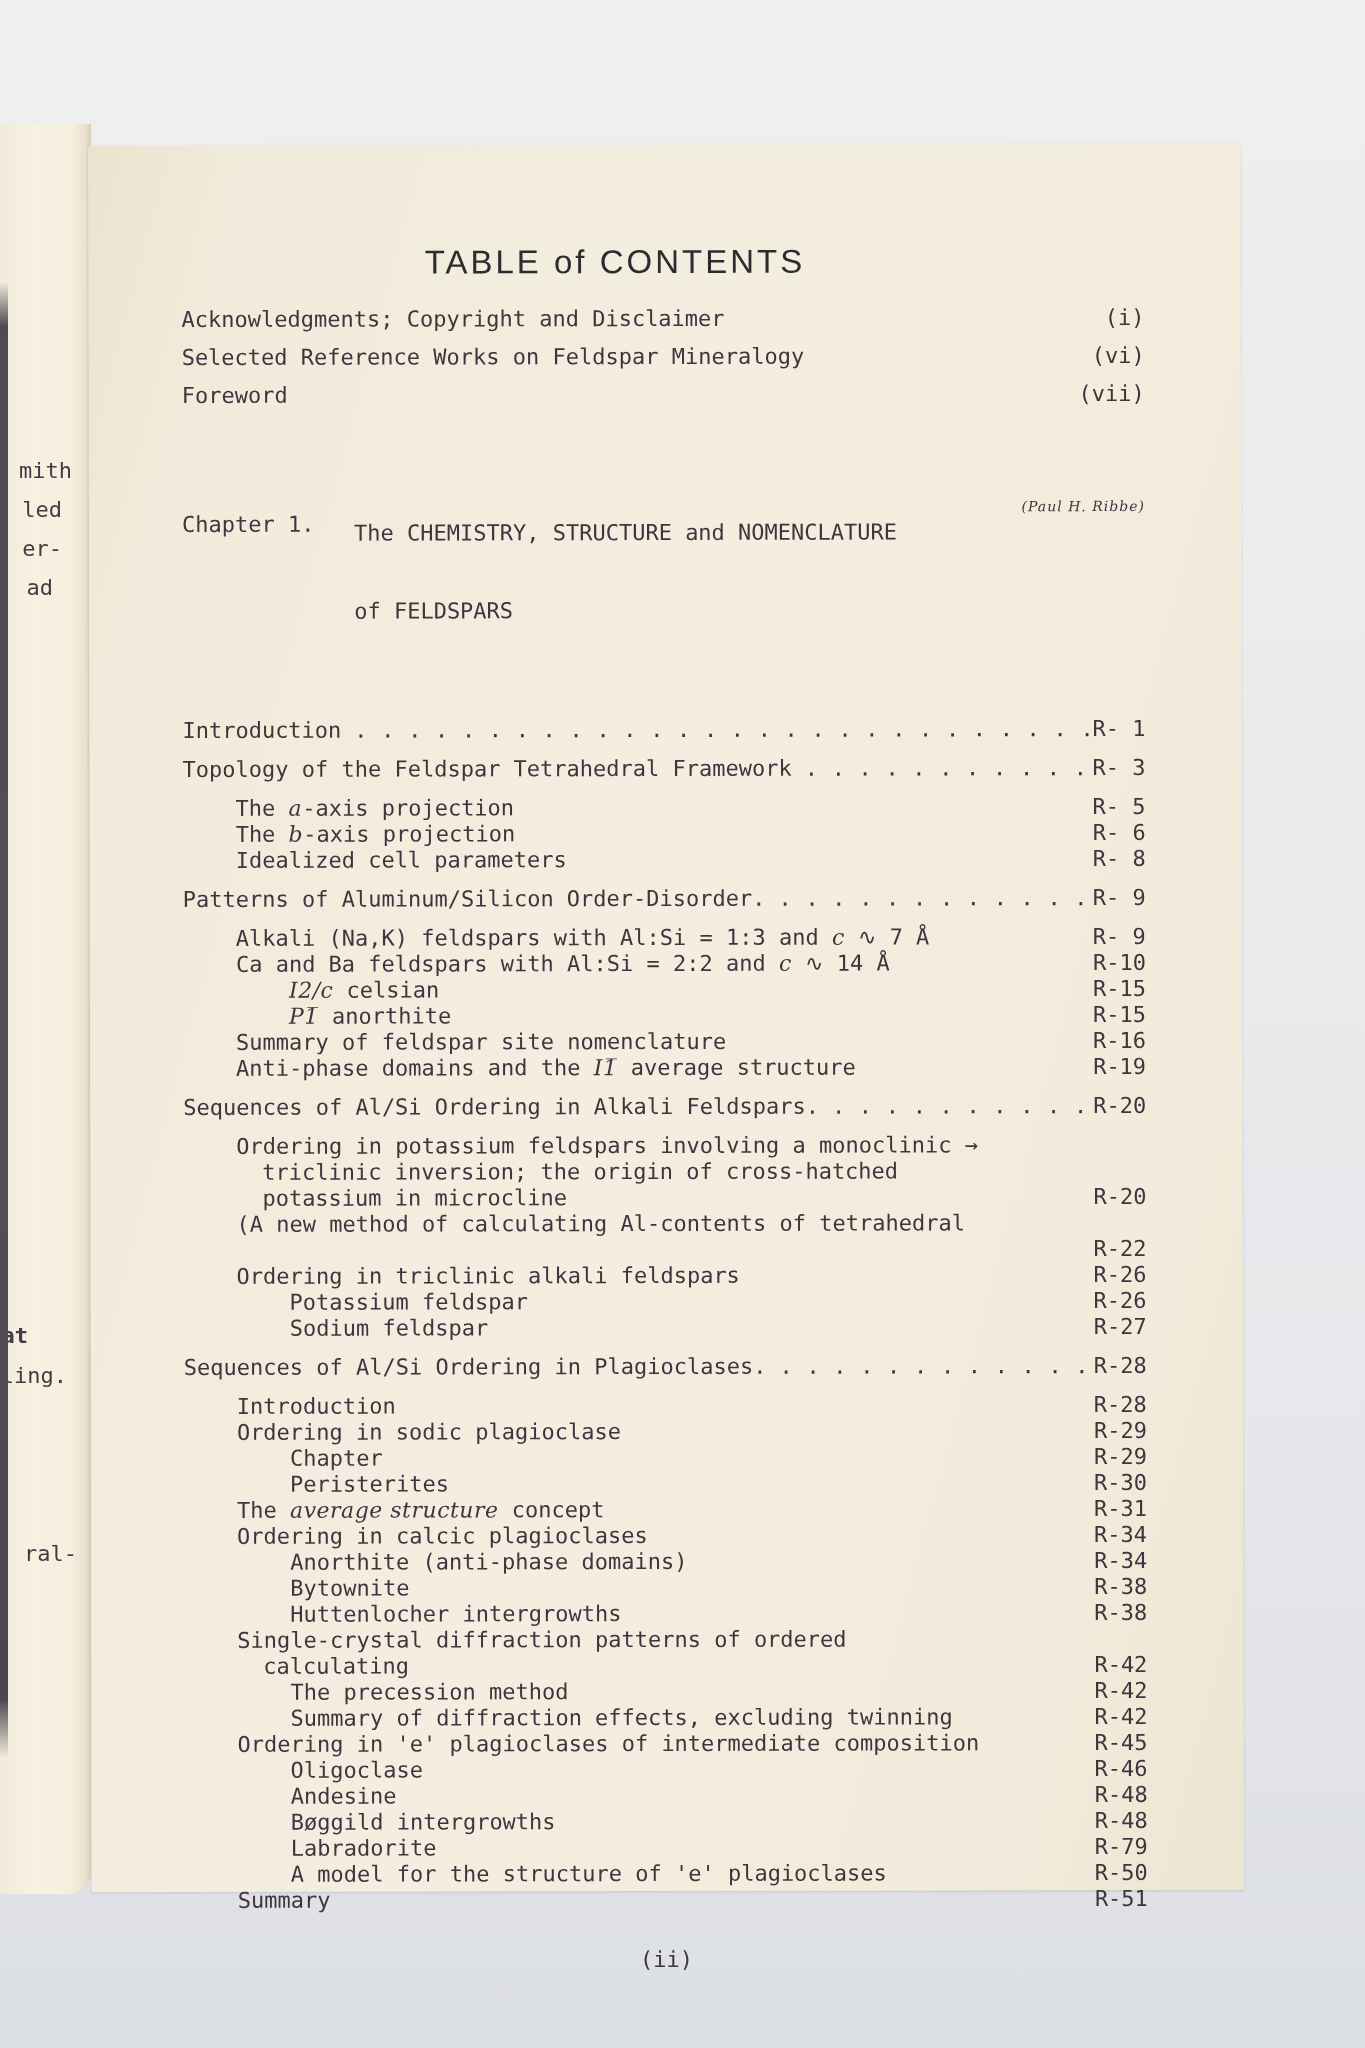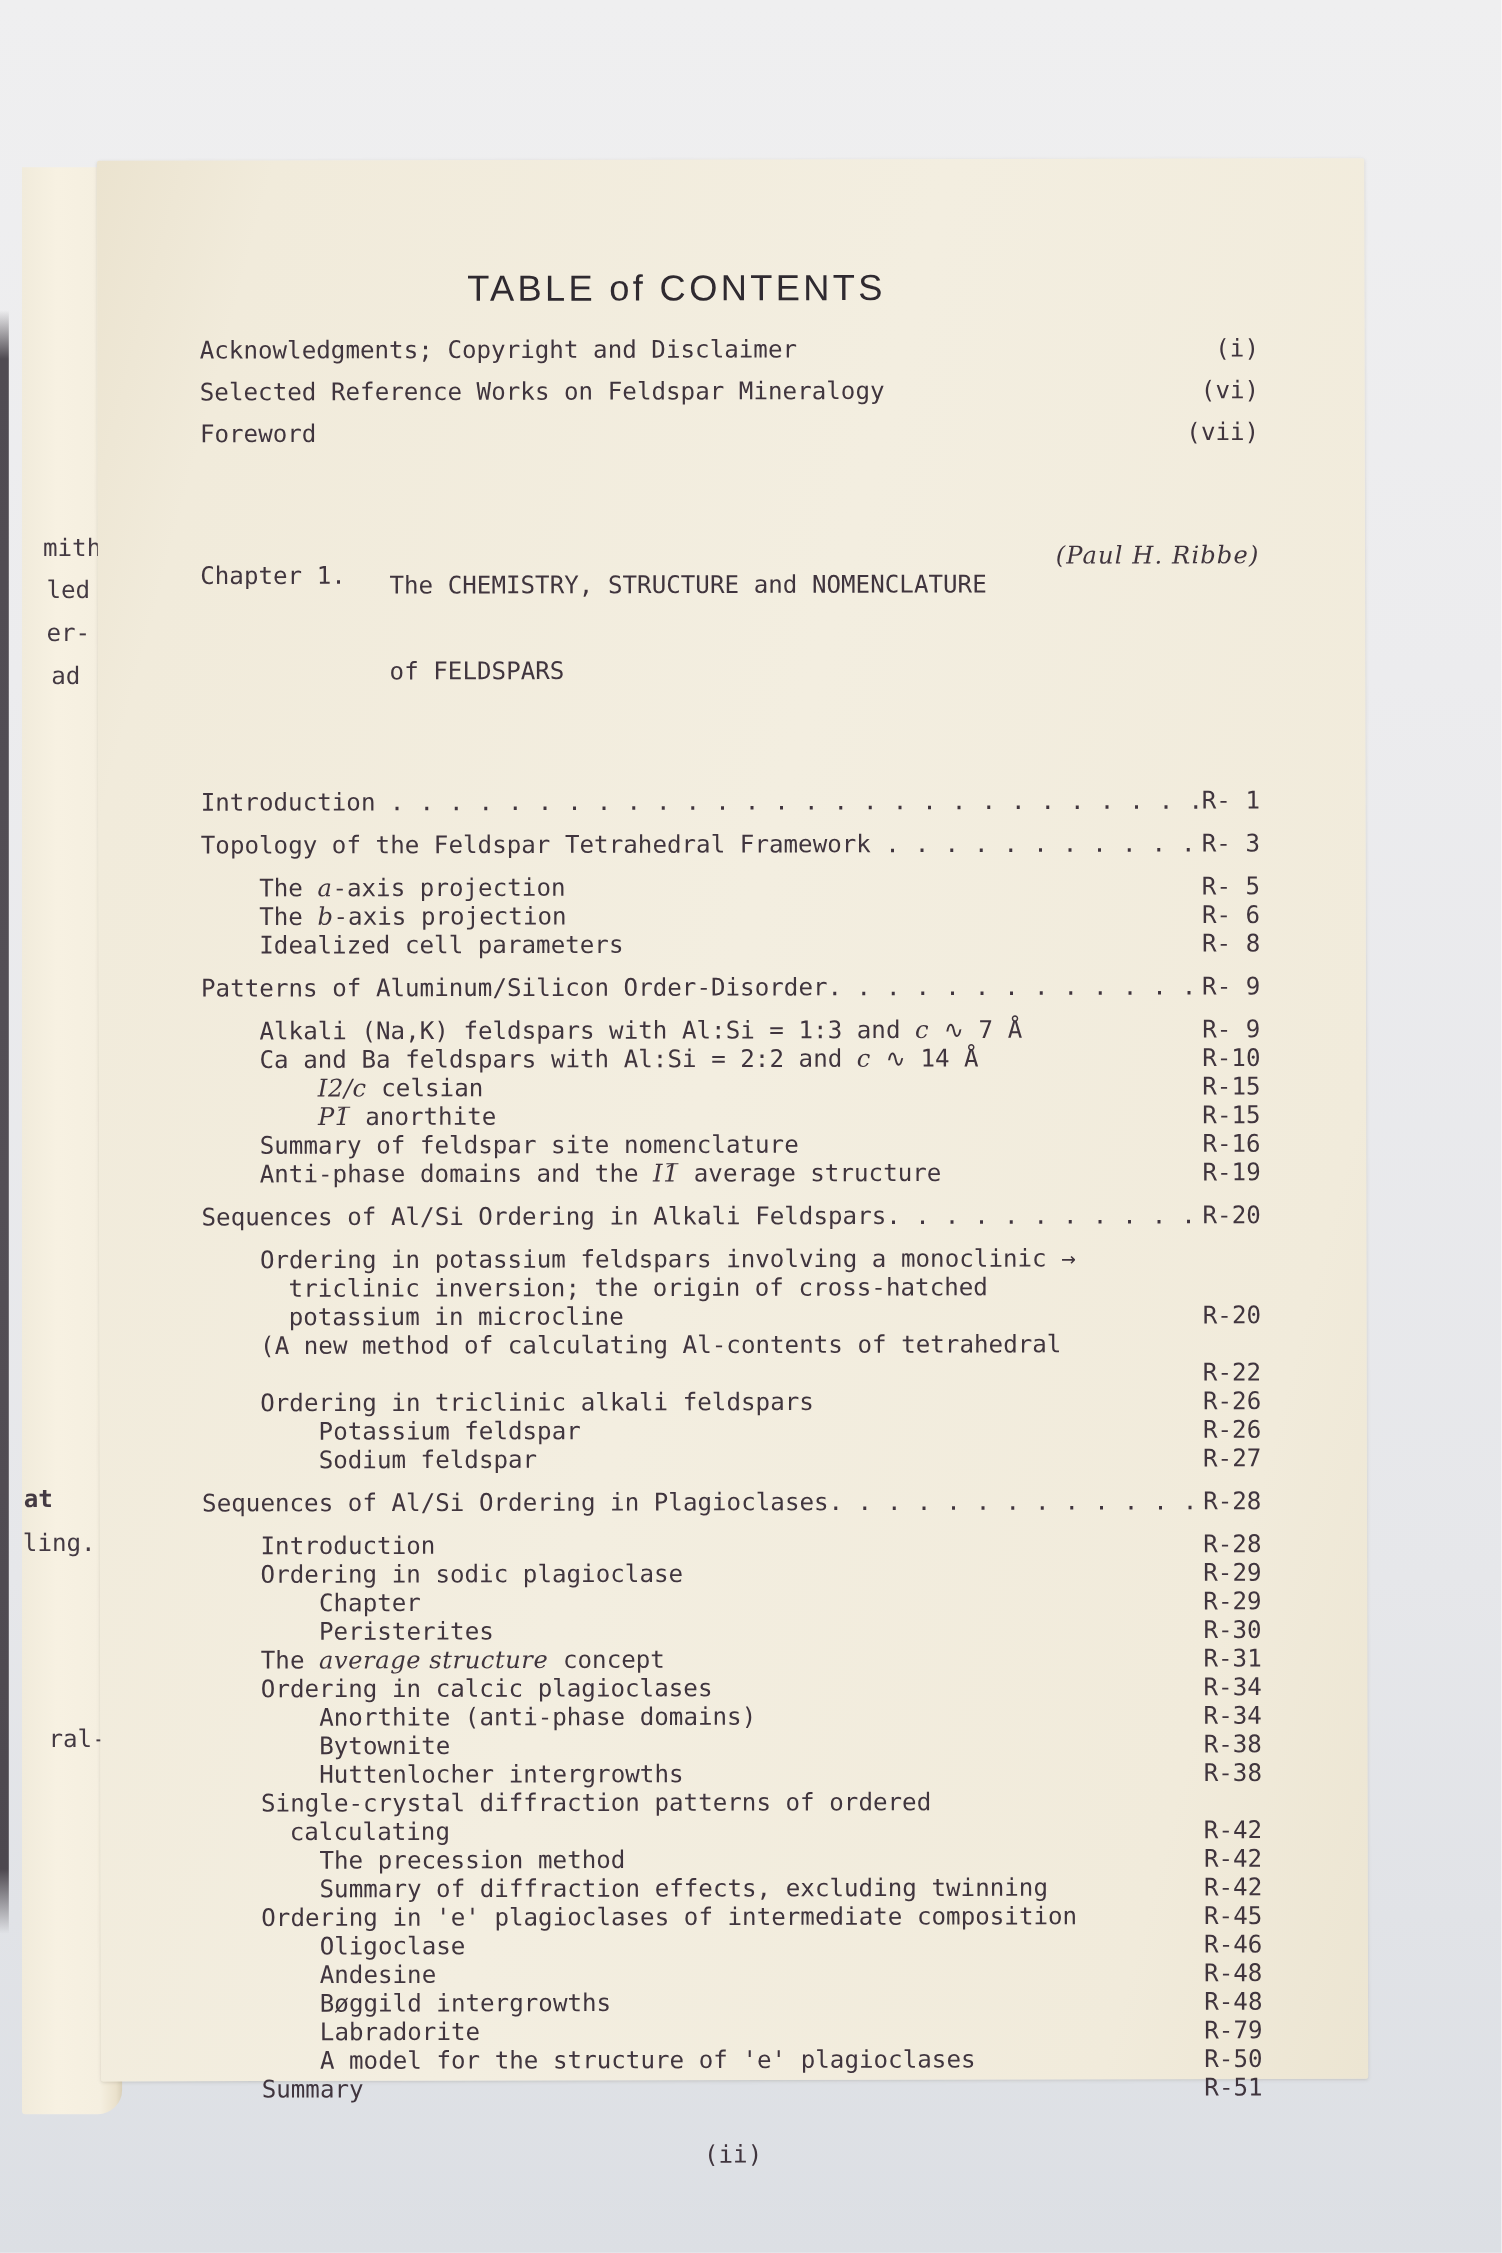--- a/index.html
+++ b/index.html
@@ -3,24 +3,23 @@
 <meta charset="utf-8">
 <style>
   html,body{margin:0;padding:0;}
   body{
     width:1365px;height:2048px;position:relative;overflow:hidden;
     background:linear-gradient(180deg,#efeff0 0%,#ececee 30%,#e6e7ea 70%,#dcdfe4 100%);
     font-family:"DejaVu Sans Mono",monospace;
   }
   
   .facing-page{
-    position:absolute;left:0;top:152px;width:91px;height:1770px;
+    position:absolute;left:0;top:124px;width:91px;height:1770px;
     background:linear-gradient(90deg,#f1ebdb 0%,#f7f1e2 35%,#f5efe0 78%,#eae1cc 94%,#d9cfb8 100%);
     border-radius:0 0 22px 3px;
-    margin-left:20px;
   }
   .frag{
     position:absolute;font-size:22px;color:#443a43;white-space:pre;line-height:26px;
   }
   .frag:nth-child(1){top:334px;right:19px;}
   .frag:nth-child(2){top:373px;right:29px;}
   .frag:nth-child(3){top:412px;right:29px;}
   .frag:nth-child(4){top:451px;right:38px;}
   .frag:nth-child(5){top:1199px;right:63px;font-weight:bold;}
   .frag:nth-child(6){top:1239px;right:24px;}
@@ -61,21 +60,21 @@
   .row .pg{flex:none;white-space:pre;text-align:right;}
   .ind1{padding-left:53px;}
   .ind2{padding-left:106px;}
   .ind3{padding-left:79px;}
   .gap{margin-top:13px;}
   .it{font-family:"DejaVu Serif",serif;font-style:italic;letter-spacing:.5px;}
   .chapter{position:relative;margin-top:60px;display:flex;font-size:22px;line-height:26px;}
   .chnum{flex:none;width:172px;white-space:pre;margin-top:43px;}
   .chtitle{flex:none;white-space:pre;}
   .chauthor{
-    position:absolute;right:0;top:26px;font-size:22px;
+    position:absolute;right:0;top:26px;font-size:14px;
     font-family:"DejaVu Serif",serif;font-style:italic;letter-spacing:1px;color:#40353e;
   }
   .entries{margin-top:41px;}
   .folio{margin-top:34px;text-align:center;font-size:22px;color:#40353e;}
 </style>
 </head>
 <body>
 
 <div class="facing-page" id="facing">
     <span class="frag">mith</span>

